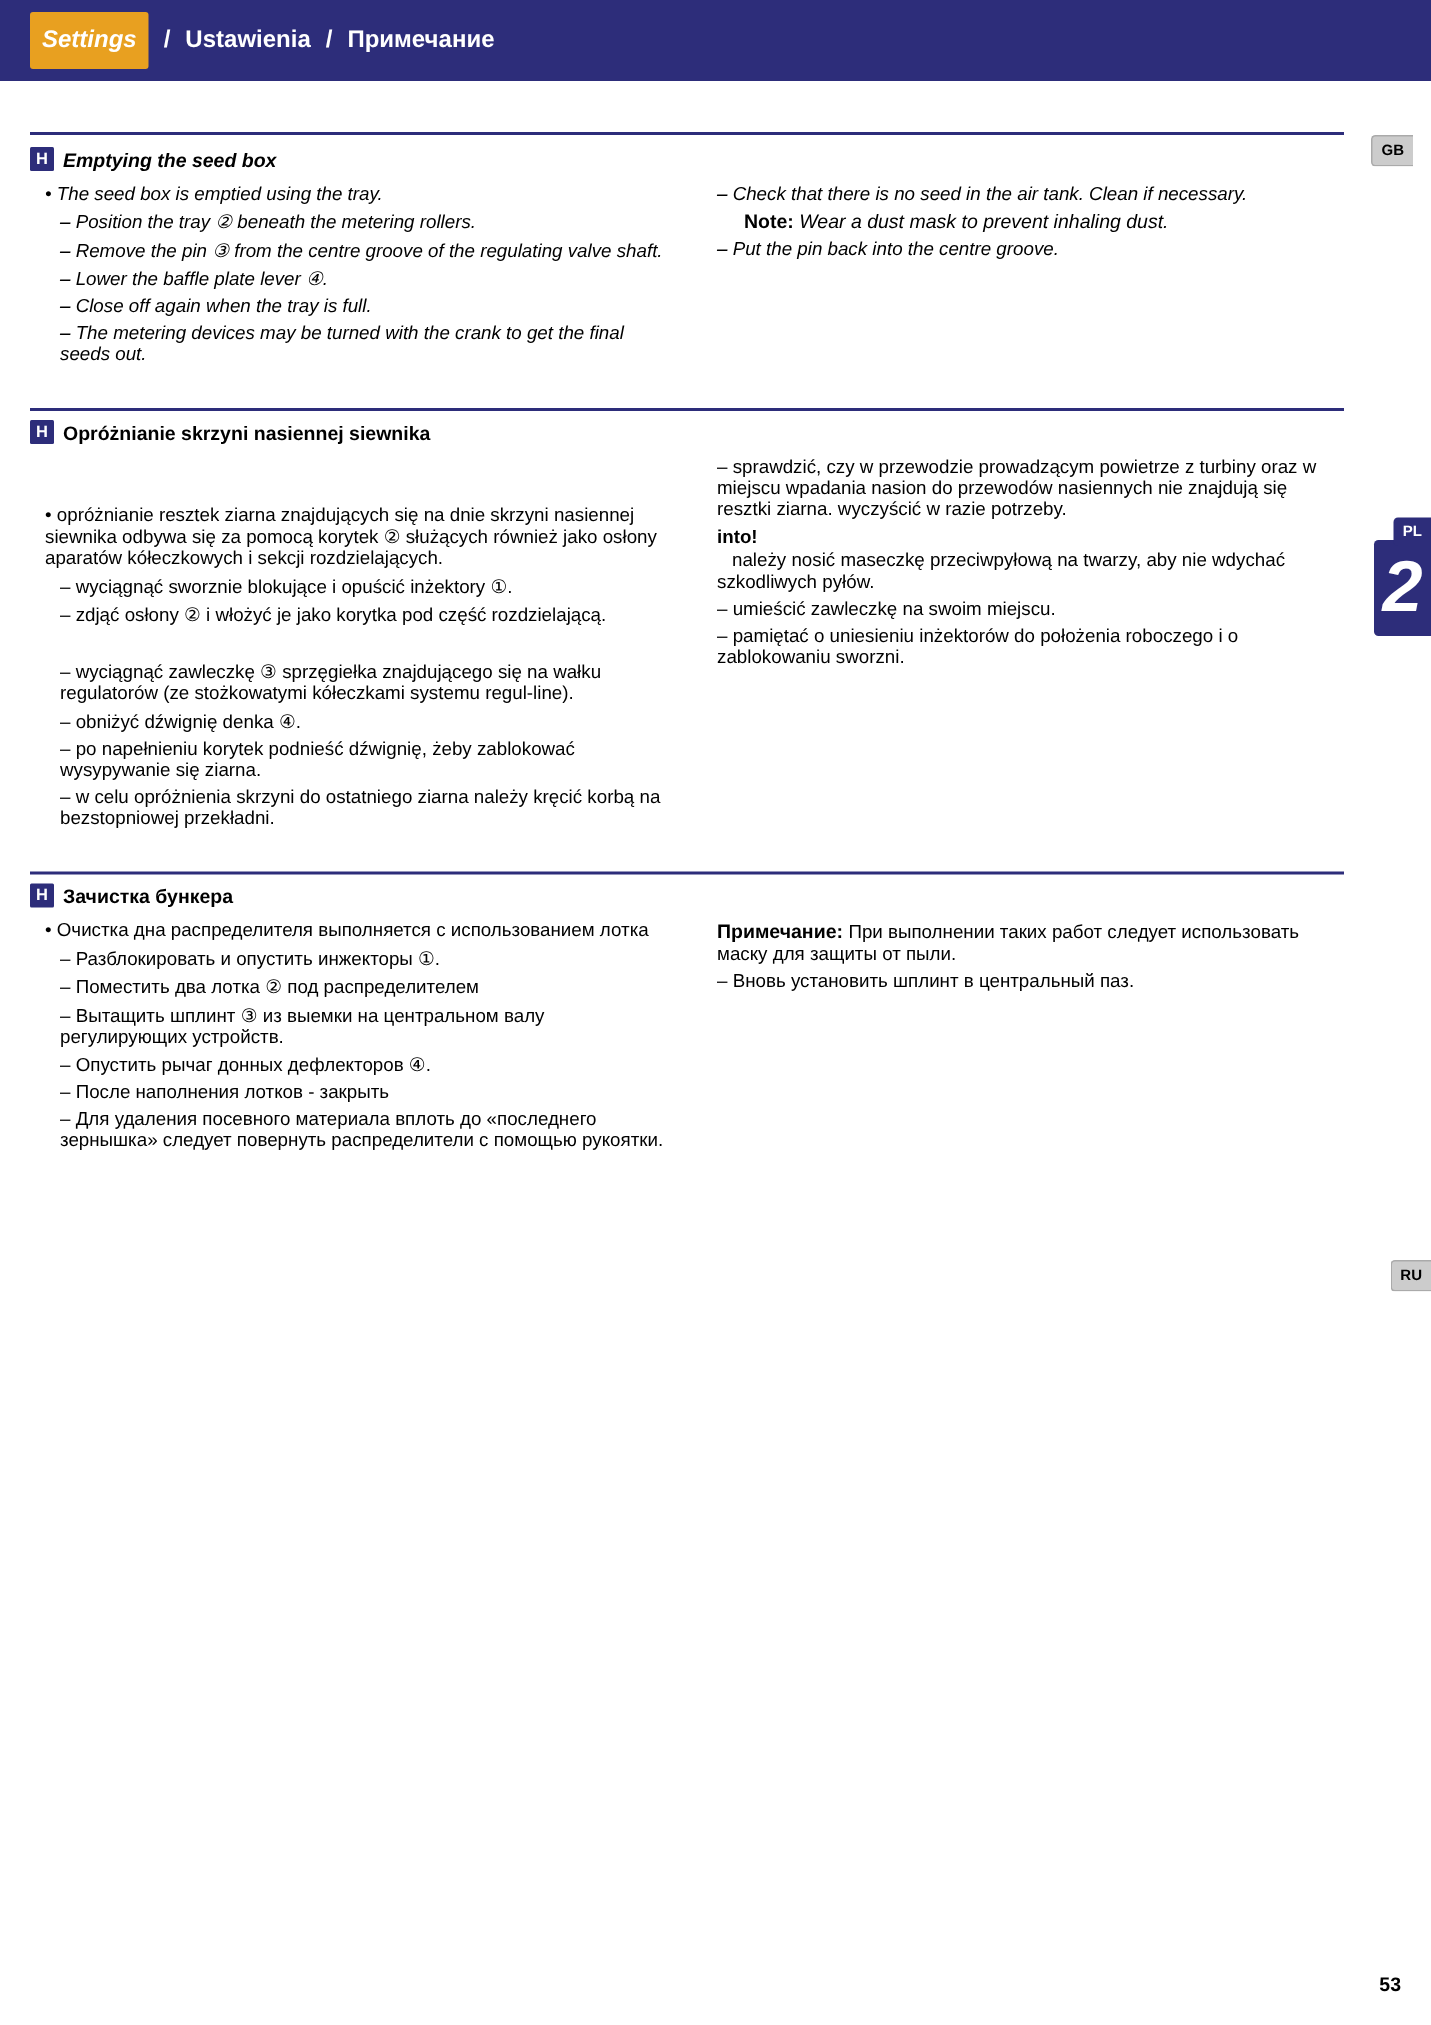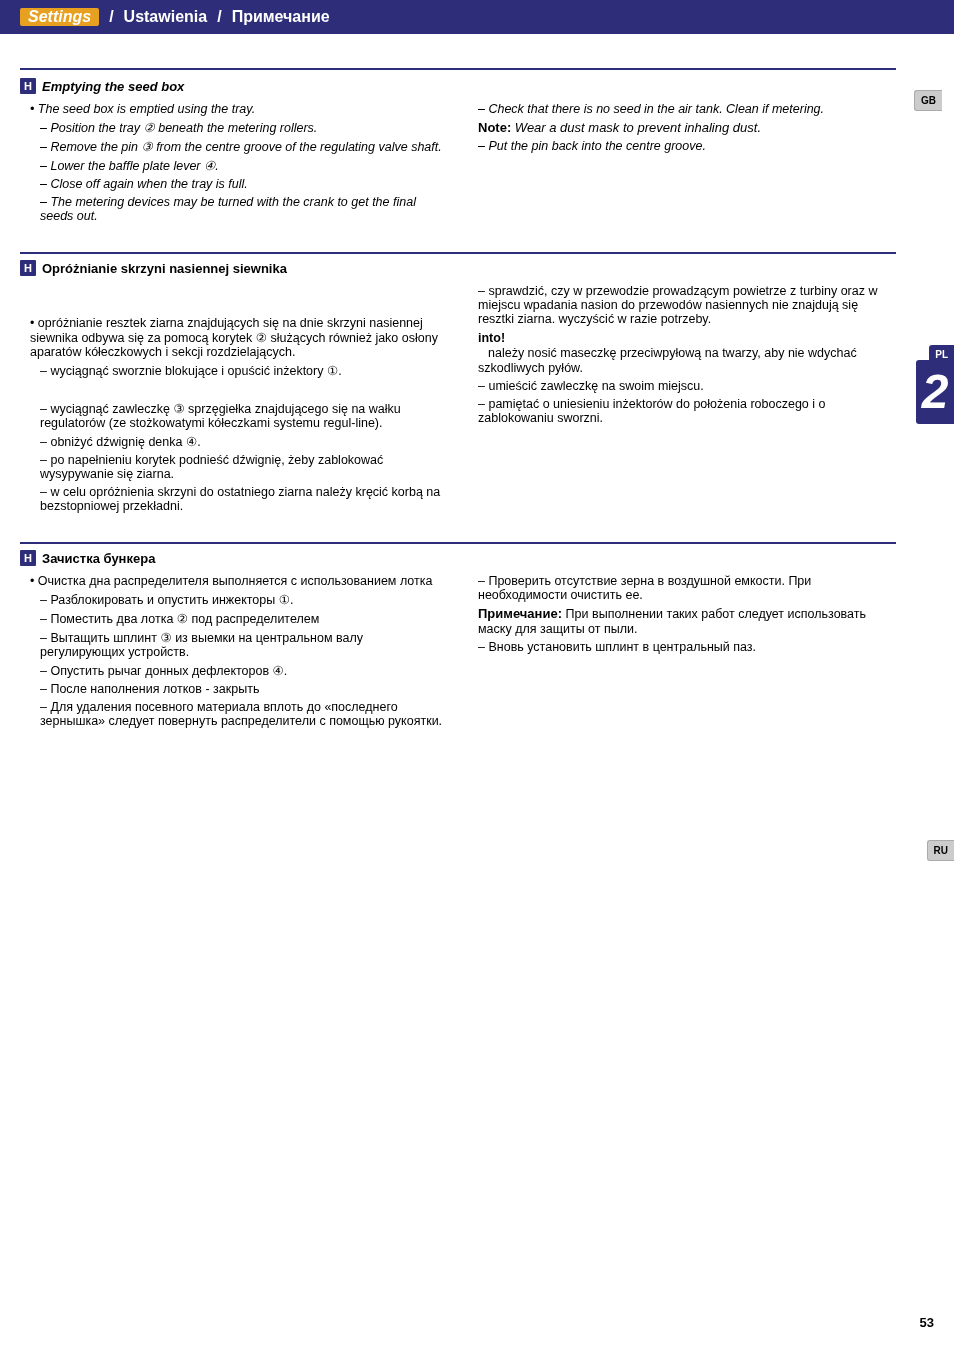--- a/index.html
+++ b/index.html
@@ -20,21 +20,21 @@
       display: flex;
       align-items: center;
       gap: 10px;
     }
     .header-settings {
       background: #e8a020;
       color: #fff;
       font-weight: bold;
       font-style: italic;
       font-size: 16px;
-      padding: 0 8px;
+      padding: 10px 8px;
       border-radius: 2px;
     }
     .header-separator {
       color: #fff;
       font-size: 16px;
       font-weight: bold;
     }
     .header-text {
       color: #fff;
       font-size: 16px;
@@ -230,23 +230,23 @@
       </div>
       <div class="dash-item">
         <em><span>Close off again when the tray is full.</span></em>
       </div>
       <div class="dash-item">
         <em><span>The metering devices may be turned with the crank to get the final seeds out.</span></em>
       </div>
     </div>
     <div class="col-right">
       <div class="dash-item-nomargin">
-        <em><span>Check that there is no seed in the air tank. Clean if metering.</span></em>
-      </div>
-      <div style="margin-left: 10px; margin-bottom: 4px;">
+        <em><span>Check that there is no seed in the air tank. Clean if necessary.</span></em>
+      </div>
+      <div style="margin-left: 28px; margin-bottom: 4px;">
         <span class="note-bold">Note:</span>
         <em> <span>Wear a dust mask to prevent inhaling dust.</span></em>
       </div>
       <div class="dash-item-nomargin">
         <em><span>Put the pin back into the centre groove.</span></em>
       </div>
     </div>
   </div>
 </div>
 
@@ -261,20 +261,21 @@
     <div style="height: 6px;"></div>
     <div class="section-title">
       <span class="section-icon">H</span>
       <strong>Opróżnianie skrzyni nasiennej siewnika</strong>
     </div>
 
     <div class="two-col">
       <div class="col-left">
         <div class="bullet-item" style="font-style: normal; margin-top: 32px;">opróżnianie resztek ziarna znajdujących się na dnie skrzyni nasiennej siewnika odbywa się za pomocą korytek ② służących również jako osłony aparatów kółeczkowych i sekcji rozdzielających.</div>
         <div class="dash-item" style="font-style: normal;">wyciągnąć sworznie blokujące i opuścić inżektory ①.</div>
+        <div class="dash-item" style="font-style: normal;">zdjąć osłony ② i włożyć je jako korytka pod część rozdzielającą.</div>
         <div class="dash-item" style="font-style: normal; margin-top: 23px;">wyciągnąć zawleczkę ③ sprzęgiełka znajdującego się na wałku regulatorów (ze stożkowatymi kółeczkami systemu regul-line).</div>
         <div class="dash-item" style="font-style: normal;">obniżyć dźwignię denka ④.</div>
         <div class="dash-item" style="font-style: normal;">po napełnieniu korytek podnieść dźwignię, żeby zablokować wysypywanie się ziarna.</div>
         <div class="dash-item" style="font-style: normal;">w celu opróżnienia skrzyni do ostatniego ziarna należy kręcić korbą na bezstopniowej przekładni.</div>
       </div>
       <div class="col-right">
         <div class="dash-item-nomargin" style="font-style: normal;">sprawdzić, czy w przewodzie prowadzącym powietrze z turbiny oraz w miejscu wpadania nasion do przewodów nasiennych nie znajdują się resztki ziarna. wyczyścić w razie potrzeby.</div>
         <div style="margin-left: 10px; margin-bottom: 4px;">
           <span class="uwaga-label">into!</span>
           <br>
@@ -301,21 +302,20 @@
       <div class="col-left">
         <div class="bullet-item" style="font-style: normal;">Очистка дна распределителя выполняется с использованием лотка</div>
         <div class="dash-item" style="font-style: normal;">Разблокировать и опустить инжекторы ①.</div>
         <div class="dash-item" style="font-style: normal;">Поместить два лотка ② под распределителем</div>
         <div class="dash-item" style="font-style: normal;">Вытащить шплинт ③ из выемки на центральном валу регулирующих устройств.</div>
         <div class="dash-item" style="font-style: normal;">Опустить рычаг донных дефлекторов ④.</div>
         <div class="dash-item" style="font-style: normal;">После наполнения лотков - закрыть</div>
         <div class="dash-item" style="font-style: normal;">Для удаления посевного материала вплоть до «последнего зернышка» следует повернуть распределители с помощью рукоятки.</div>
       </div>
       <div class="col-right">
-        <div class="dash-item-nomargin" style="font-style: normal;">Проверить отсутствие зерна в воздушной емкости. При необходимости очистить ее.</div>
         <div style="margin-left: 10px; margin-bottom: 4px;">
           <span class="primechanie-label">Примечание:</span>
           <span style="font-size: 12.5px;">При выполнении таких работ следует использовать маску для защиты от пыли.</span>
         </div>
         <div class="dash-item-nomargin" style="font-style: normal;">Вновь установить шплинт в центральный паз.</div>
       </div>
     </div>
   </div>
 </div>
 

